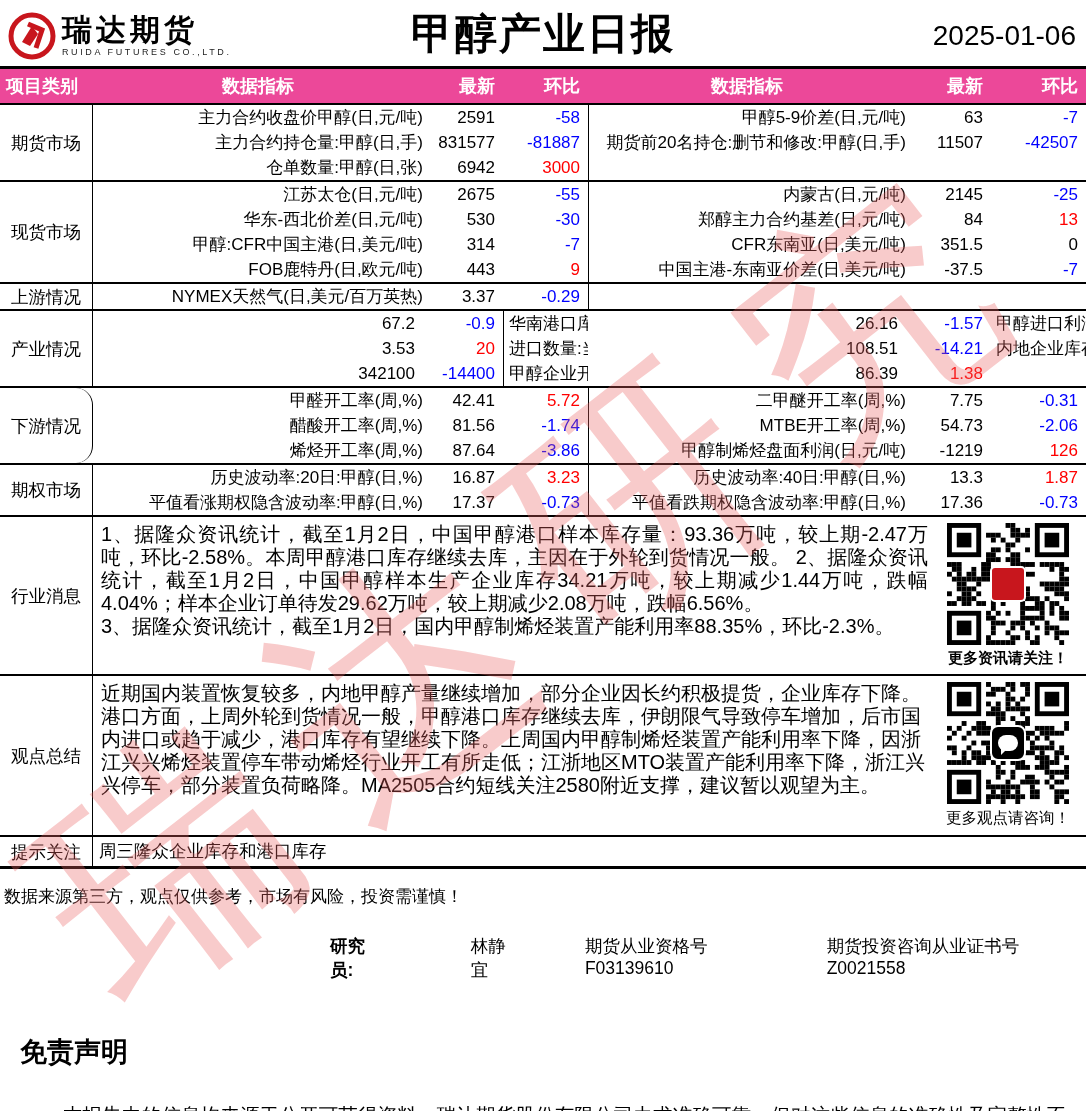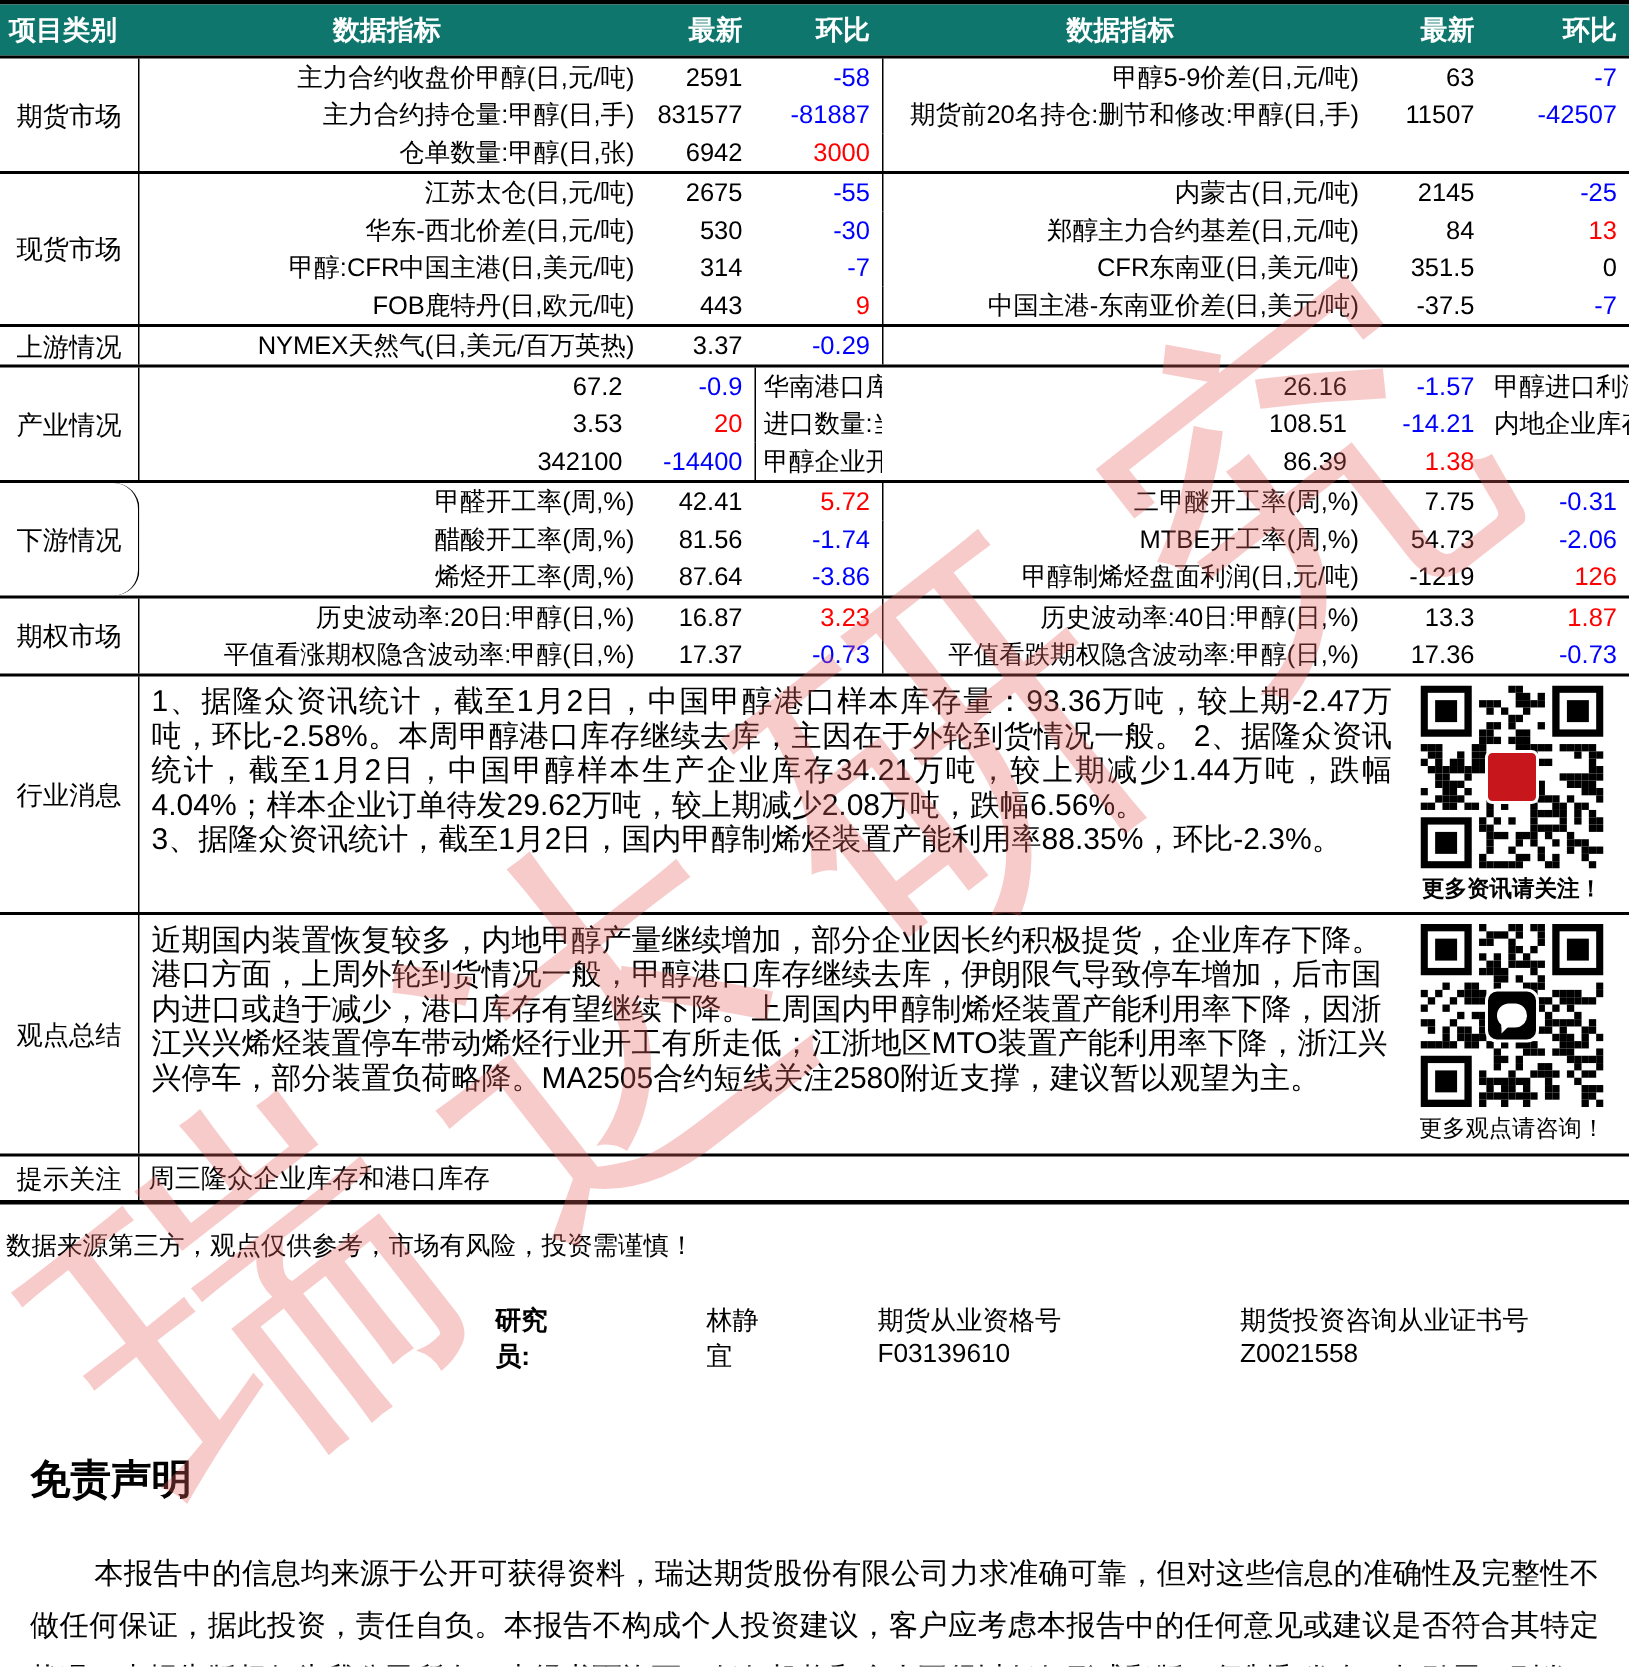--- a/index.html
+++ b/index.html
@@ -18,21 +18,21 @@
   .logo svg { width:48px; height:48px; }
   .brand { font-size:30px; font-weight:bold; letter-spacing:4px; line-height:30px; }
   .brand-sub { font-size:9px; letter-spacing:2.6px; color:#222; margin-top:2px; }
   .title { position:absolute; left:0; right:0; top:6px; text-align:center;
     font-size:42px; font-weight:900; letter-spacing:2px; }
   .rdate { position:absolute; right:10px; top:20px; font-size:28px; }
 
   
   .rtable { border-top:3px solid #000; }
   .thead { display:grid; grid-template-columns:93px 330px 80px 85px 318px 85px 95px;
-    background:#0f766e; color:#fff; font-weight:bold; font-size:18px; height:34px; align-items:center; }
+    background:#ec4899; color:#fff; font-weight:bold; font-size:18px; height:34px; align-items:center; }
   .thead .c-cat { padding-left:6px; }
   .thead .c-ind { text-align:center; }
   .thead .c-num { text-align:right; padding-right:8px; }
 
   .tsection { display:grid; grid-template-columns:93px 330px 80px 85px 318px 85px 95px;
     grid-auto-rows:25px; border-top:2px solid #000; font-size:17px; }
   .tcat { grid-column:1; display:flex; align-items:center; justify-content:center;
     border-right:1px solid #000; font-size:17.5px; }
   .tname { padding-left:5px; white-space:nowrap; overflow:hidden; line-height:25px;text-align:right; }
   .rdiv { border-left:1px solid #000; }
@@ -71,20 +71,35 @@
   .disclaimer h2 { font-size:27px; font-weight:900; margin-bottom:28px; }
   .disclaimer p { font-size:19.5px; line-height:35px; text-align:justify; text-indent:2.2em; }
 </style>
 </head>
 <body>
 
 <div class="page">
 
   <div class="watermark">瑞达研究</div>
 
+  <header class="hdr">
+    <div class="logo">
+      <svg viewBox="0 0 48 48">
+        <circle cx="24" cy="24" r="21" fill="none" stroke="#C8161D" stroke-width="5"></circle>
+        <path d="M14 30 L24 14 L30 22 L22 34 Z" fill="#C8161D"></path>
+        <path d="M20 12 L34 18 L28 36" fill="none" stroke="#C8161D" stroke-width="5"></path>
+      </svg>
+      <div class="logo-text">
+        <div class="brand">瑞达期货</div>
+        <div class="brand-sub">RUIDA FUTURES CO.,LTD.</div>
+      </div>
+    </div>
+    <div class="title">甲醇产业日报</div>
+    <div class="rdate">2025-01-06</div>
+  </header>
 
   <div class="rtable">
     <div class="thead">
       <div class="c-cat">项目类别</div>
       <div class="c-ind">数据指标</div>
       <div class="c-num">最新</div>
       <div class="c-num">环比</div>
       <div class="c-ind">数据指标</div>
       <div class="c-num">最新</div>
       <div class="c-num">环比</div>

